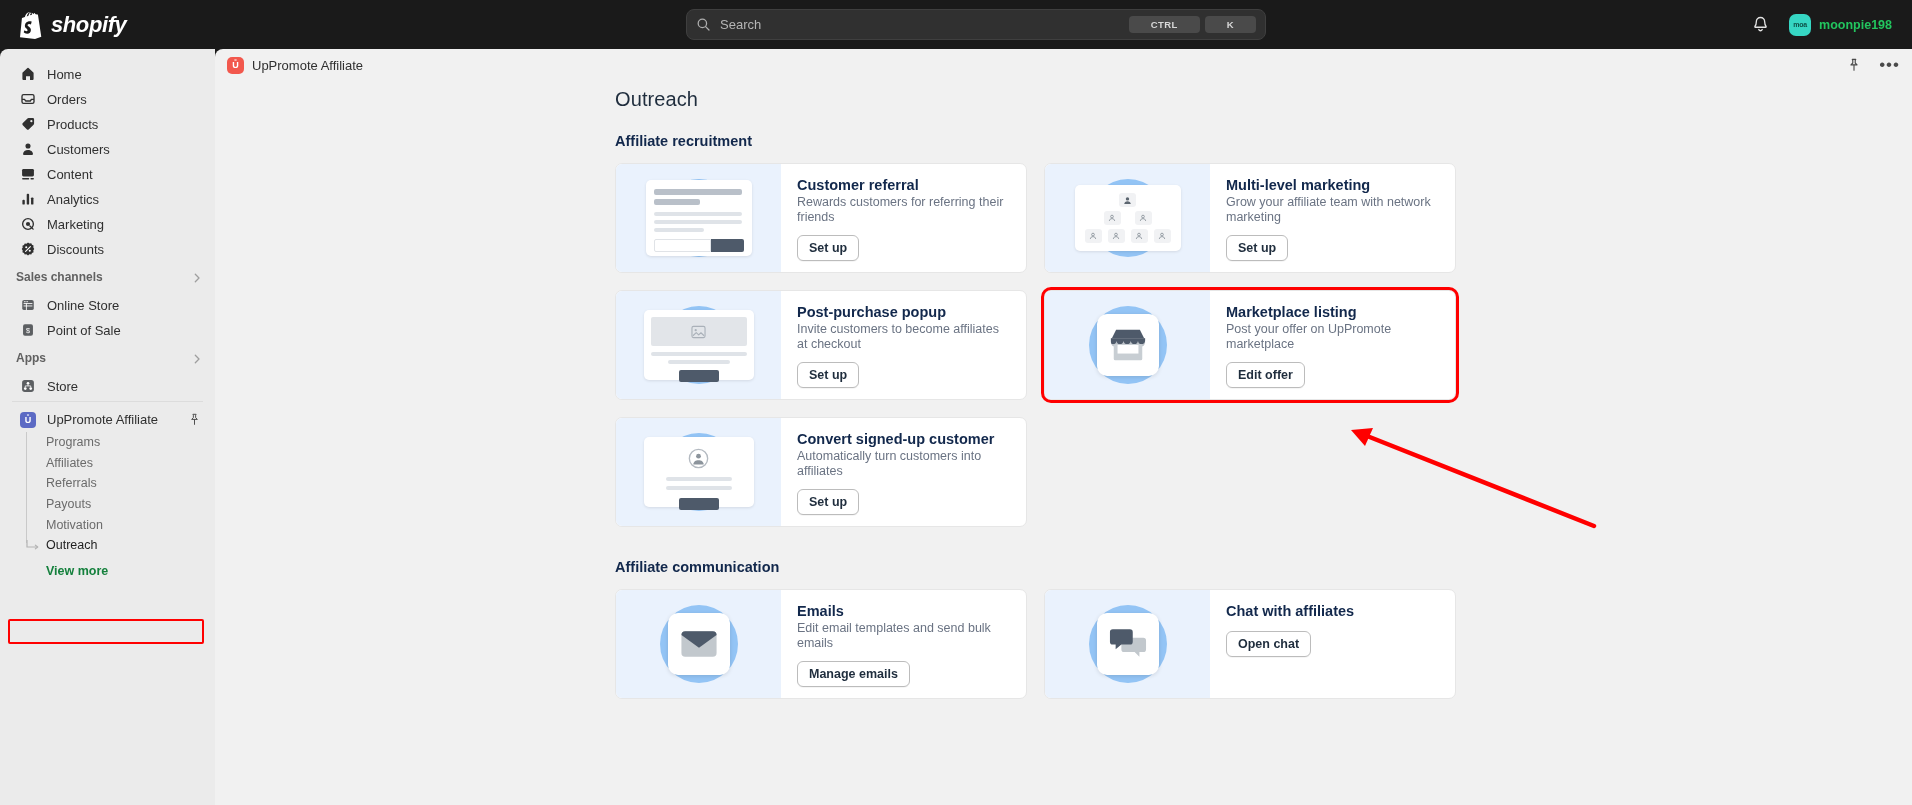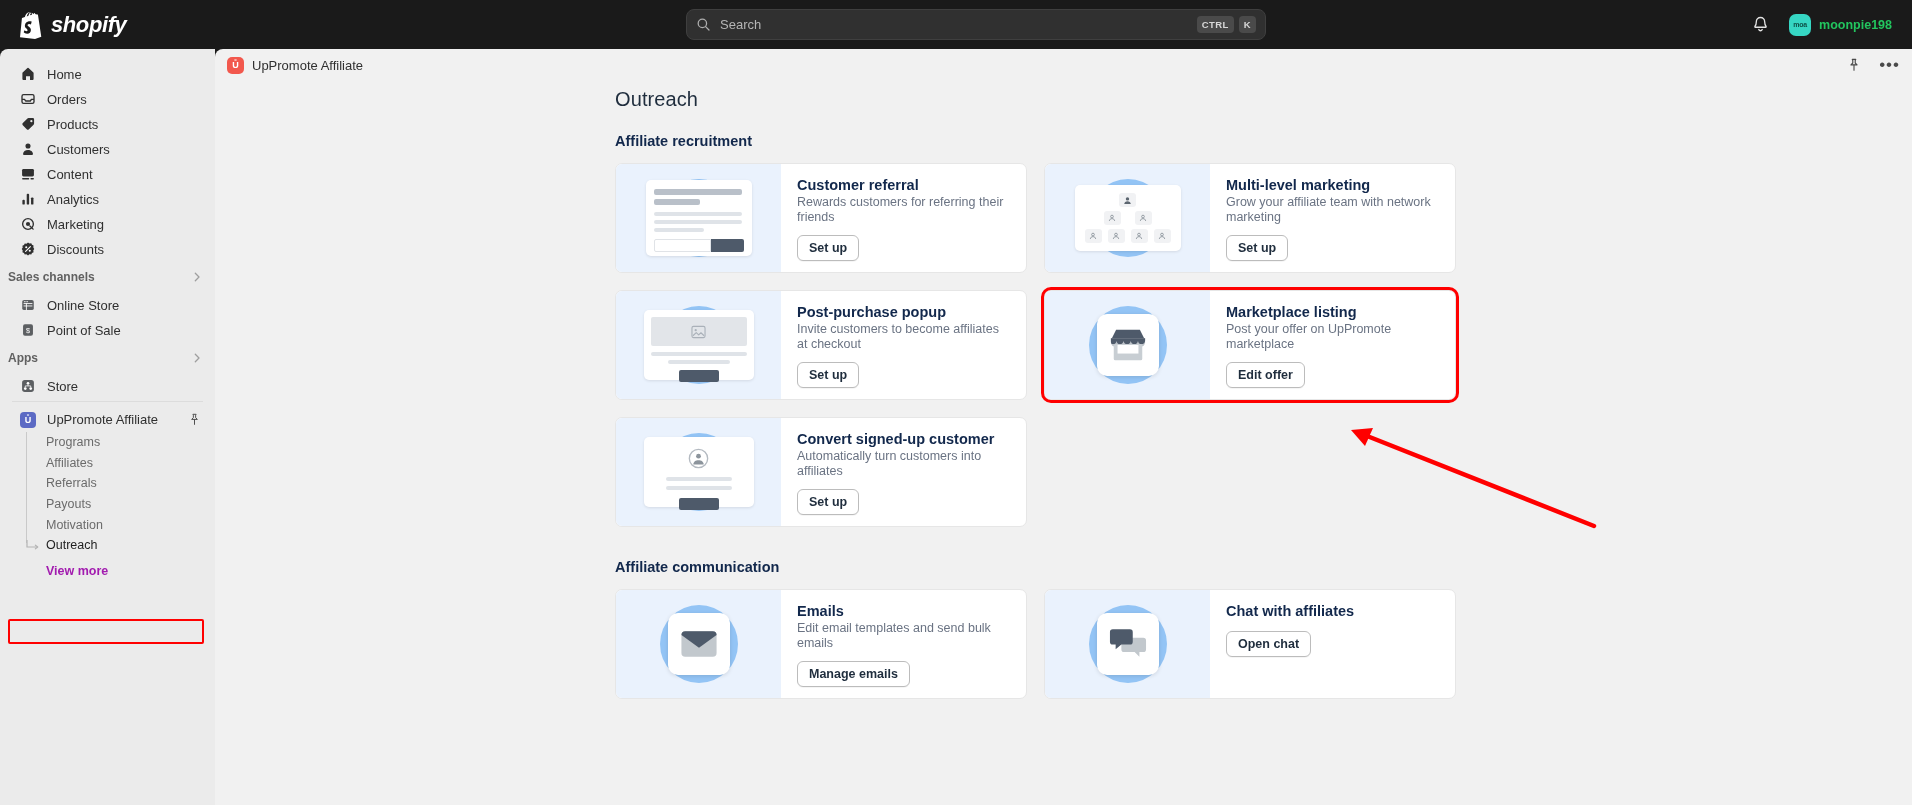--- a/index.html
+++ b/index.html
@@ -31,21 +31,21 @@
     width: 580px; height: 31px;
     background: #303030; border: 1px solid #3f3f3f;
     border-radius: 8px;
     display: flex; align-items: center; padding: 0 9px;
   }
   .search-icon { width: 15px; height: 15px; flex: 0 0 15px; opacity: .85; }
   .search-text { color: #b5b5b5; font-size: 13px; margin-left: 9px; flex: 1; }
   .kbd {
     background: #4a4a4a; color: #d8d8d8;
     font-size: 9.5px; font-weight: 700; letter-spacing: .4px;
-    border-radius: 4px; padding: 3px 5px; margin-left: 5px;
+    border-radius: 4px; padding: 3px 22px; margin-left: 5px;
   }
   .topbar-right {
     position: absolute; right: 14px; top: 0; height: 49px;
     display: flex; align-items: center; gap: 13px;
   }
   .bell { width: 19px; height: 19px; }
   .user-chip { display: flex; align-items: center; gap: 8px; padding: 3px 6px; border-radius: 8px; }
   .avatar {
     width: 22px; height: 22px; border-radius: 7px;
     background: #36d6c3; color: #0d4f47;
@@ -65,22 +65,22 @@
     overflow: hidden;
   }
   .nav-item {
     display: flex; align-items: flex-end;
     height: 25px; margin: 0 8px; padding-left: 12px;
     border-radius: 8px; gap: 11px;
   }
   .nav-item .ico { width: 16px; height: 16px; flex: 0 0 16px; display:flex; align-items:center; justify-content:center; }
   .nav-item .lbl { font-size: 13px; color: #303030; font-weight: 400; }
   .nav-group {
-    display: flex; align-items: center; justify-content: space-between;
-    margin: 13px 12px 4px 8px;
+    display: flex; align-items: flex-end; justify-content: space-between;
+    margin: 13px 12px 4px 16px;
   }
   .nav-group .glbl { font-size: 12px; color: #616161; font-weight: 700; }
   .chev { width: 12px; height: 12px; opacity:.6; }
 
   .app-divider { height:1px; background:#dcdcdc; margin: 7px 12px 5px 12px; }
 
   .app-row {
     display: flex; align-items: center;
     height: 25px; margin: 0 8px; padding-left: 12px;
     border-radius: 8px; gap: 11px; position: relative;
@@ -100,21 +100,21 @@
   }
   .sub-item {
     display:flex; align-items:center; height: 20.6px;
     margin: 0 8px; padding-left: 38px; border-radius: 8px;
     font-size: 12.5px; color: #6b6b6b; position: relative;
   }
   .sub-item.active { color: #1f1f1f; }
   .sub-item .elbow { position:absolute; left: 18px; width: 14px; height: 12px; }
   .view-more {
     margin: 5px 8px 0; padding-left: 38px;
-    font-size: 12.5px; color: #a21caf; font-weight: 700; height: 20px;
+    font-size: 12.5px; color: #15803d; font-weight: 700; height: 20px;
     display:flex; align-items:center;
   }
   .hl-outreach {
     position: absolute; left: 8px; top: 570px;
     width: 196px; height: 25px;
     border: 2.5px solid #ff0000; border-radius: 2px;
     pointer-events: none;
   }
 
   

